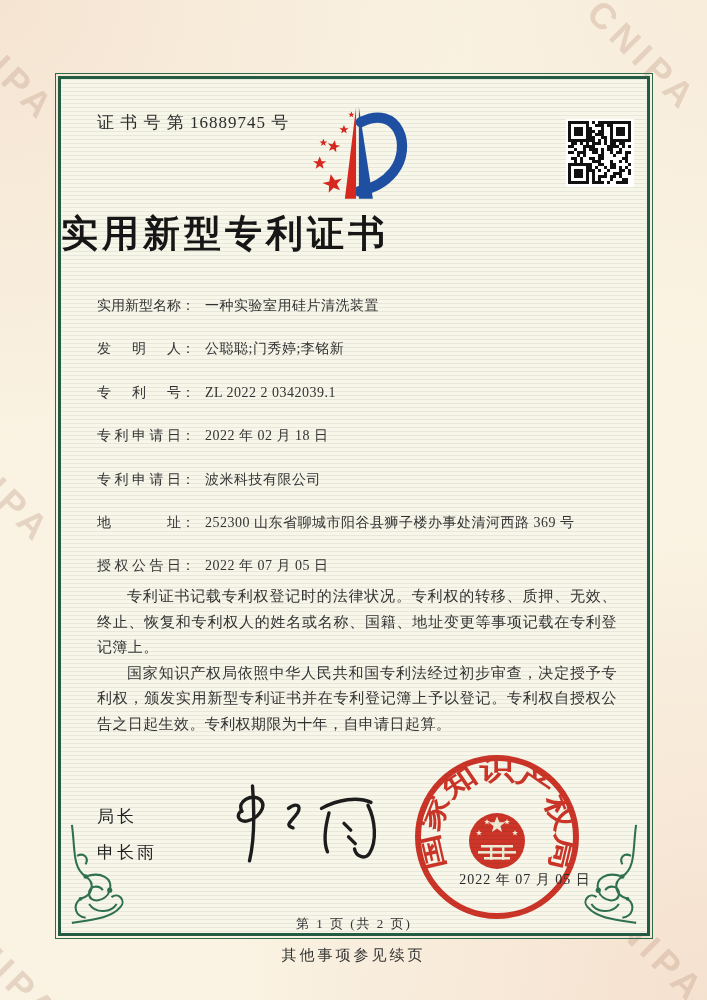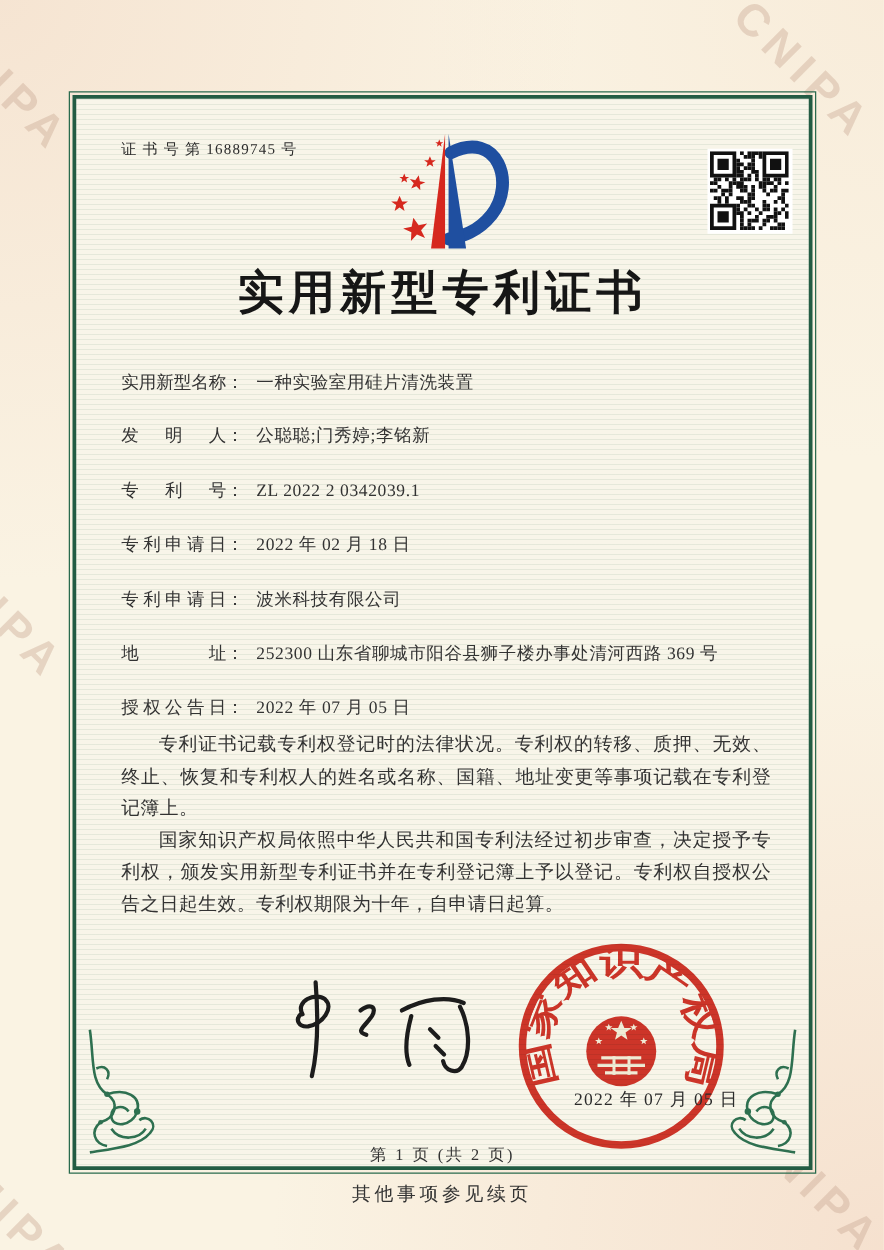--- a/index.html
+++ b/index.html
@@ -24,25 +24,25 @@
   .wm.faint{color:rgba(170,150,135,.14);}
   
   .frame{
     position:absolute;left:58px;top:76px;width:586px;height:854px;z-index:2;
     border:3px solid #235c43;
     outline:1px solid #2a6b4e;outline-offset:2px;
     background:
       repeating-linear-gradient(180deg, rgba(130,165,140,.16) 0px, rgba(130,165,140,.16) 1px, rgba(0,0,0,0) 1px, rgba(0,0,0,0) 4px),
       #f8f5e9;
   }
-  .certno{position:absolute;left:36px;top:32px;font-size:12px;color:#2c2c2c;letter-spacing:1px;}
+  .certno{position:absolute;left:36px;top:32px;font-size:17px;color:#2c2c2c;letter-spacing:1px;}
   .logo{position:absolute;left:240px;top:22px;}
   .qr{position:absolute;left:505px;top:40px;width:64px;height:64px;background:#fff;padding:2px;}
   .title{
-    position:absolute;left:0;right:0;top:130px;text-align:center;
+    position:absolute;left:0;right:0;top:130px;
     font-size:37px;font-weight:bold;color:#161616;letter-spacing:4px;
   }
   .fields{position:absolute;left:36px;top:0;right:30px;font-size:14px;color:#333;}
   .frow{position:absolute;left:0;right:0;white-space:nowrap;}
   .r0{top:218px}.r1{top:261px}.r2{top:305px}.r3{top:348px}.r4{top:392px}.r5{top:435px}.r6{top:478px}
   .flabel{display:inline-block;width:84px;text-align:justify;text-align-last:justify;vertical-align:top;}
   .fcolon{display:inline-block;margin-right:10px;}
   .fvalue{letter-spacing:.5px;text-align:center;}
   .pair2{position:absolute;left:296px;top:0;}
   .bodytext{
@@ -282,20 +282,24 @@
         <span class="flabel">授权公告日</span><span class="fcolon">：</span><span class="fvalue">2022 年 07 月 05 日</span>
       </span>
     </div>
   </div>
 
   <div class="bodytext">
     <p>专利证书记载专利权登记时的法律状况。专利权的转移、质押、无效、终止、恢复和专利权人的姓名或名称、国籍、地址变更等事项记载在专利登记簿上。</p>
     <p>国家知识产权局依照中华人民共和国专利法经过初步审查，决定授予专利权，颁发实用新型专利证书并在专利登记簿上予以登记。专利权自授权公告之日起生效。专利权期限为十年，自申请日起算。</p>
   </div>
 
+  <div class="signer">
+    <div>局长</div>
+    <div>申长雨</div>
+  </div>
 
   <div class="sig">
     <svg width="180" height="96" viewBox="0 0 240 115" xmlns="http://www.w3.org/2000/svg">
       <g stroke="#1c1c1c" stroke-width="4.5" fill="none" stroke-linecap="round" stroke-linejoin="round">
         <path d="M44,42 C36,28 58,18 68,26 C78,35 66,52 50,55 C40,56 36,48 42,42"></path>
         <path d="M58,8 C60,34 62,74 54,108"></path>
         <path d="M106,38 C116,30 124,34 118,44 C110,56 100,60 112,64"></path>
         <path d="M150,38 C172,26 198,22 216,30"></path>
         <path d="M160,44 C154,66 153,84 158,96"></path>
         <path d="M212,34 C222,54 224,82 214,98 C208,107 196,102 194,92"></path>

